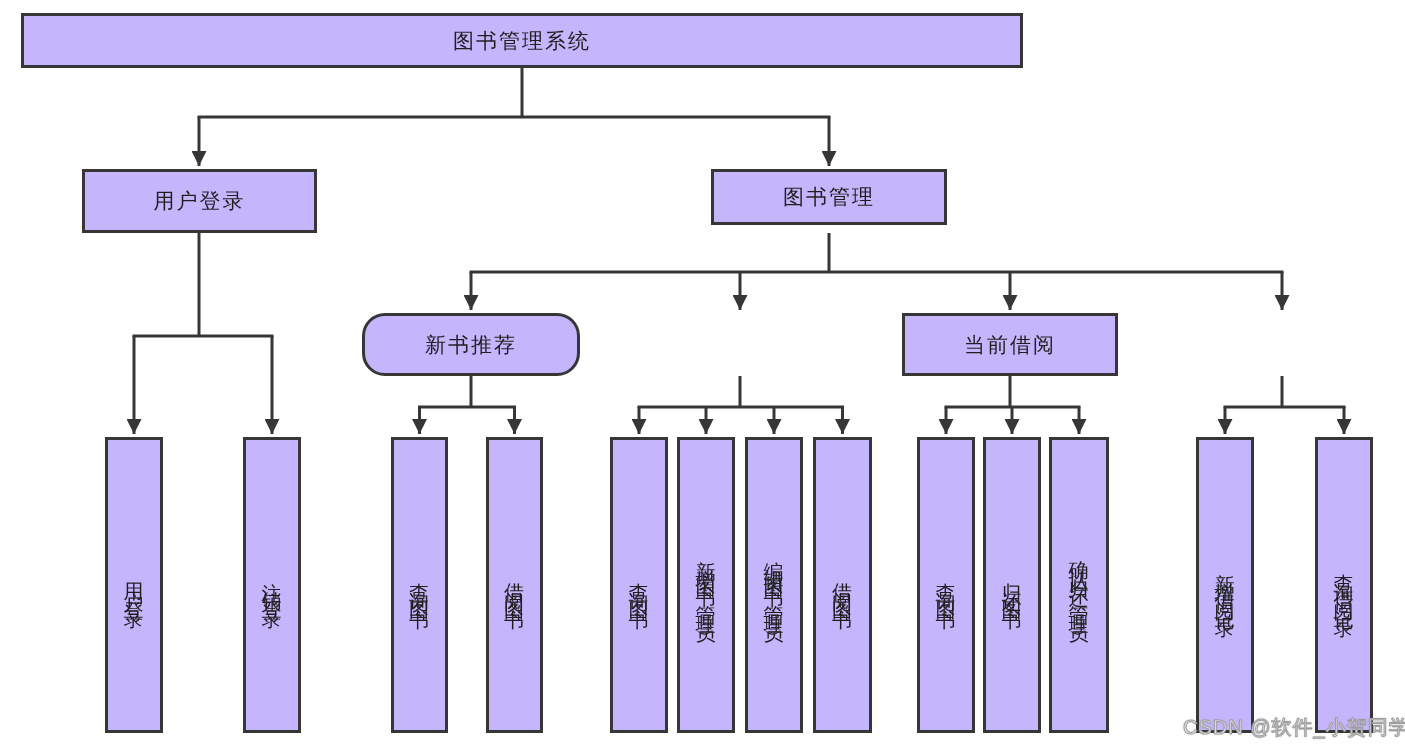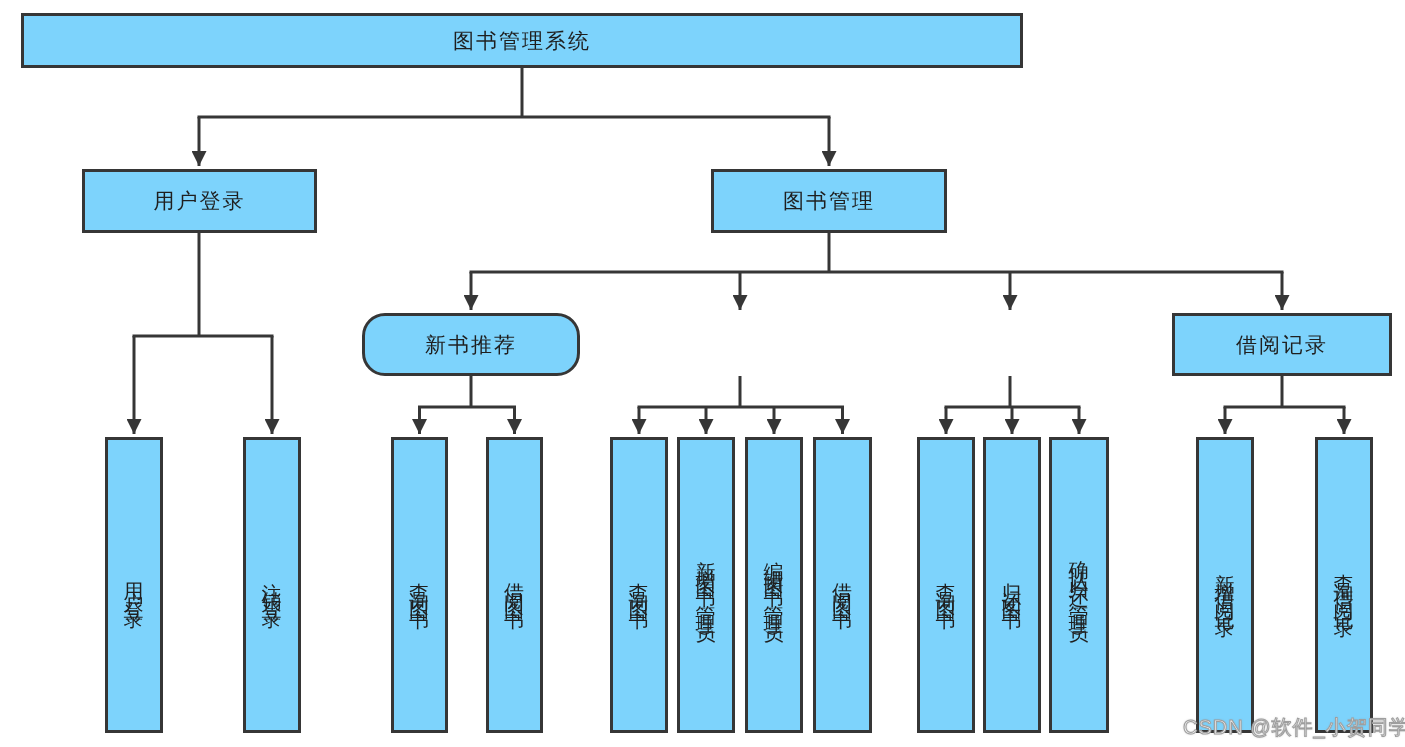--- a/index.html
+++ b/index.html
@@ -14,21 +14,21 @@
     background: var(--background);
     font-family: "Liberation Sans", "DejaVu Sans", sans-serif;
     overflow: hidden;
   }
   .stage { position: relative; width: 1405px; height: 747px; background: var(--background); }
   .connectors { position: absolute; left: 0; top: 0; width: 1405px; height: 747px; }
   .connectors path { stroke: var(--line); stroke-width: 3; fill: none; }
   .connectors .arrowhead { fill: var(--line); stroke: none; }
   .node {
     position: absolute;
-    background: #7dd3fc;
+    background: #c4b5fd;
     border: 3px solid var(--line);
     display: flex;
     align-items: center;
     justify-content: center;
     color: var(--text);
     font-size: 21px;
     text-align: center;
     z-index: 2;
   }
   .node.h span { letter-spacing: 2px; white-space: nowrap; }
@@ -104,29 +104,29 @@
     <path d="M1344 407 V434" marker-end="url(#arrow)"></path>
   </svg>
 
   <div class="node h" style="left:21px; top:13px; width:1002px; height:55px;">
     <span>图书管理系统</span>
   </div>
 
   <div class="node h" style="left:82px; top:169px; width:235px; height:64px;">
     <span>用户登录</span>
   </div>
-  <div class="node h" style="left:711px; top:169px; width:236px; height:64px;">
+  <div class="node h" style="left:711px; top:169px; width:236px; height:56px;">
     <span>图书管理</span>
   </div>
 
   <div class="node h" style="left:362px; top:313px; width:218px; height:63px;border-radius:23px;">
     <span>新书推荐</span>
   </div>
-  <div class="node h" style="left:1172px; top:313px; width:220px; height:63px;">
-    <span>借阅记录</span>
+  <div class="node h" style="left:902px; top:313px; width:216px; height:63px;">
+    <span>当前借阅</span>
   </div>
 
   <div class="node v" style="left:105px; top:437px; width:58px; height:296px;">
     <span>用户登录</span>
   </div>
   <div class="node v" style="left:243px; top:437px; width:58px; height:296px;">
     <span>注销登录</span>
   </div>
 
   <div class="node v" style="left:391px; top:437px; width:57px; height:296px;">

